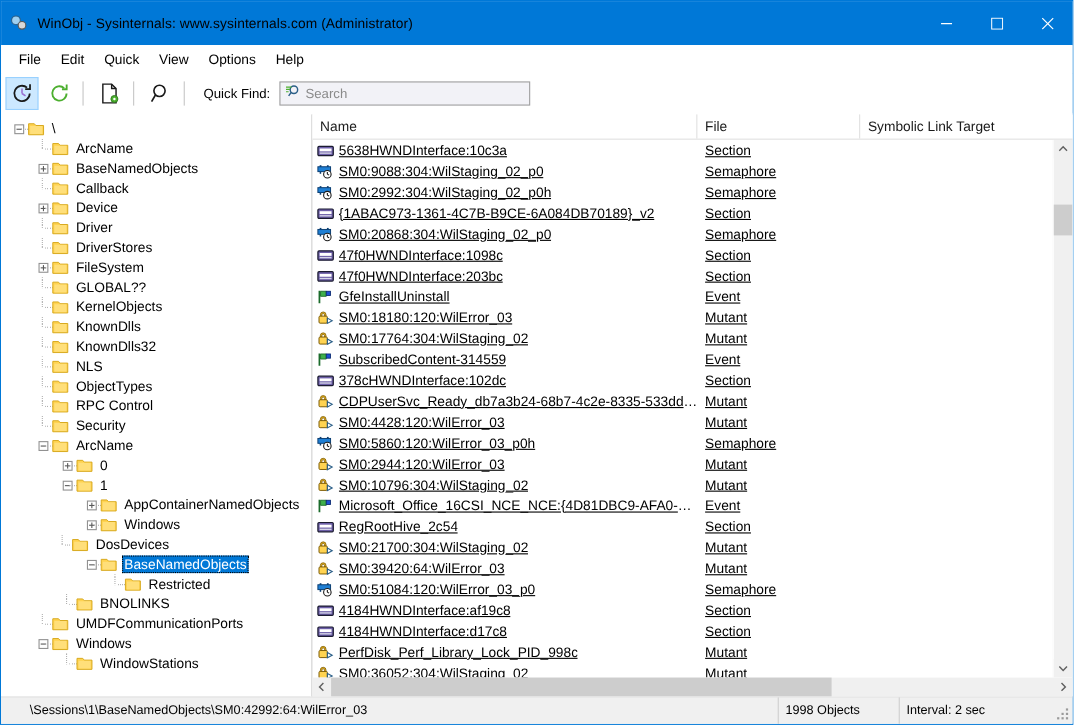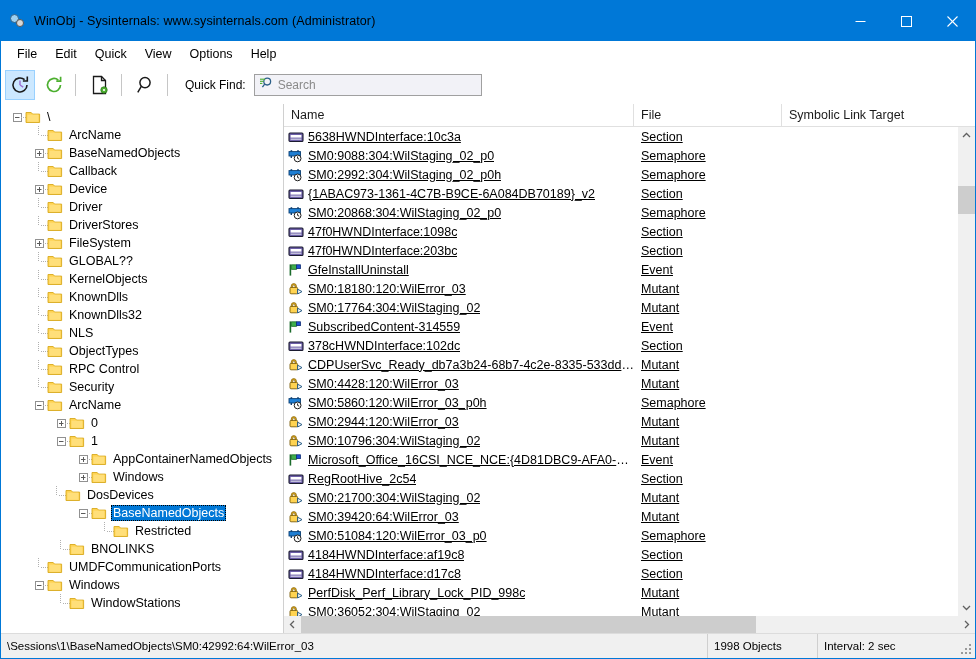--- a/index.html
+++ b/index.html
@@ -339,21 +339,21 @@
     color: #000;
     user-select: none;
   }
   .statusbar .seg {
     height: 24px;
     display: flex; align-items: center;
     padding-left: 6px;
     box-sizing: border-box;
     white-space: nowrap;
   }
-  .statusbar .seg.path { flex: 1 1 auto; min-width: 0; overflow: hidden; }
+  .statusbar .seg.path { flex: 1 1 auto; min-width: 0; overflow: hidden; margin-left: 20px; }
   .statusbar .seg.objs { width: 110px; border-left: 1px solid #cfcfcf; }
   .statusbar .seg.intv { width: 140px; border-left: 1px solid #cfcfcf; }
   .statusbar .grip {
     width: 18px; height: 24px;
     margin-left: auto;
     display: flex; align-items: flex-end; justify-content: flex-end;
     padding: 0 3px 3px 0;
     box-sizing: border-box;
   }
 </style>

